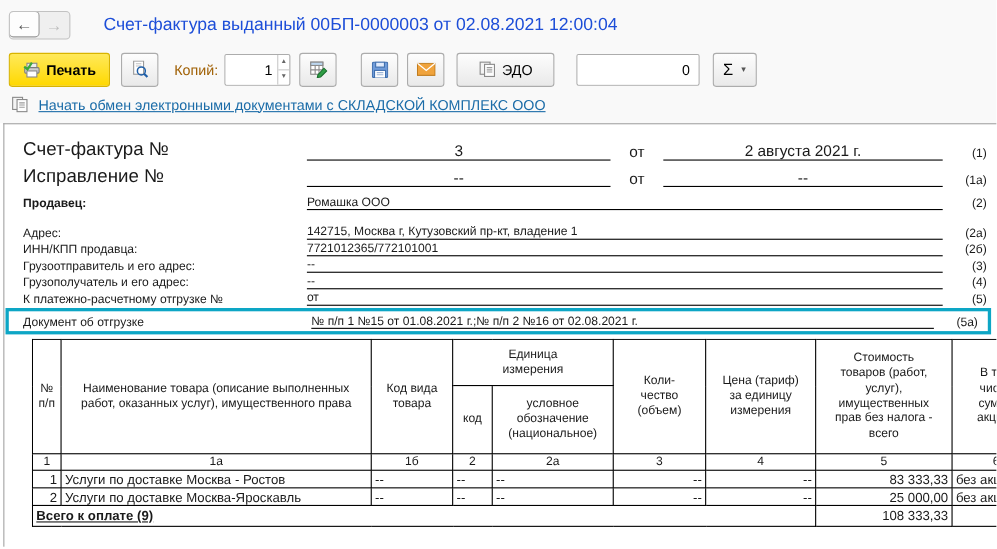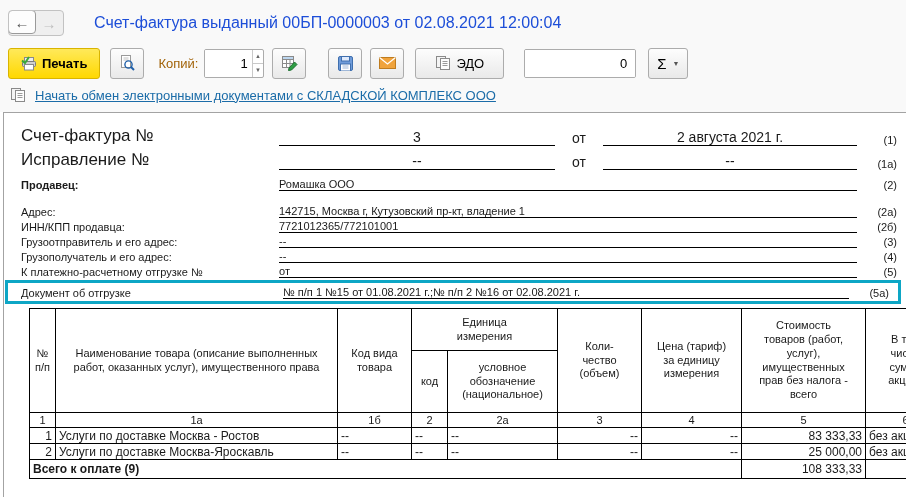--- a/index.html
+++ b/index.html
@@ -72,21 +72,21 @@
   table { border-collapse:collapse; table-layout:fixed; width:916px; }
   th, td { border:1px solid #000; font-weight:normal; overflow:hidden; }
   thead th { font-size:11px; text-align:center; vertical-align:middle; white-space:pre-line;
     padding:2px 3px; line-height:1.25; }
   tr.units th { height:62px; }
   tr.colnum td { font-size:11px; text-align:center; height:15px; padding:0 2px; }
   tbody td { font-size:12px; height:16px; padding:0 3px; white-space:nowrap; }
   td.r { text-align:right; }
   td.l { text-align:left; }
   tr.total td { height:19px; }
-  tr.total .tlabel { font-weight:bold; }
+  tr.total .tlabel { font-weight:bold;text-decoration:underline; }
 
   .ico { display:inline-block; line-height:0; }
 </style>
 </head>
 <body>
 
 <div class="chrome">
   <div class="titlebar">
     <div class="navgroup">
       <div class="navbtn back">

